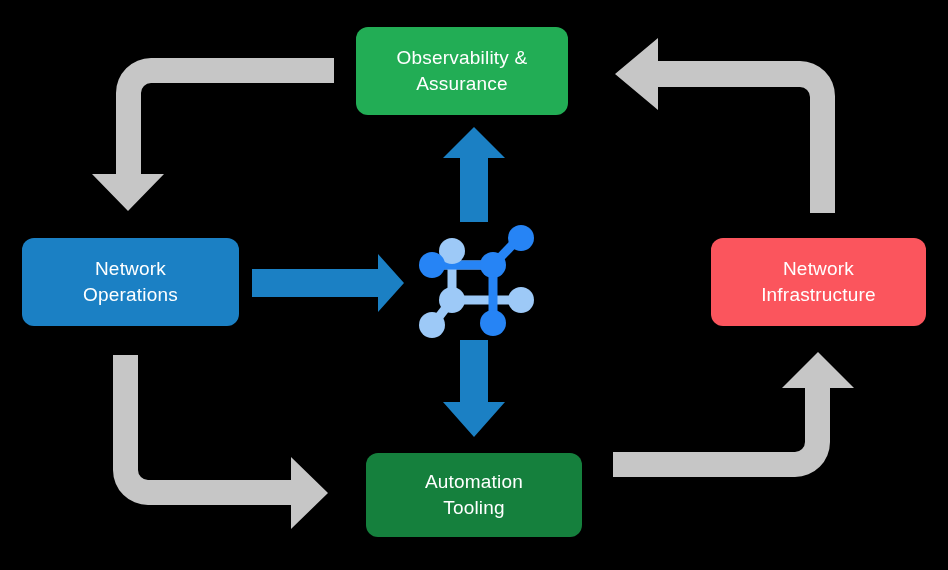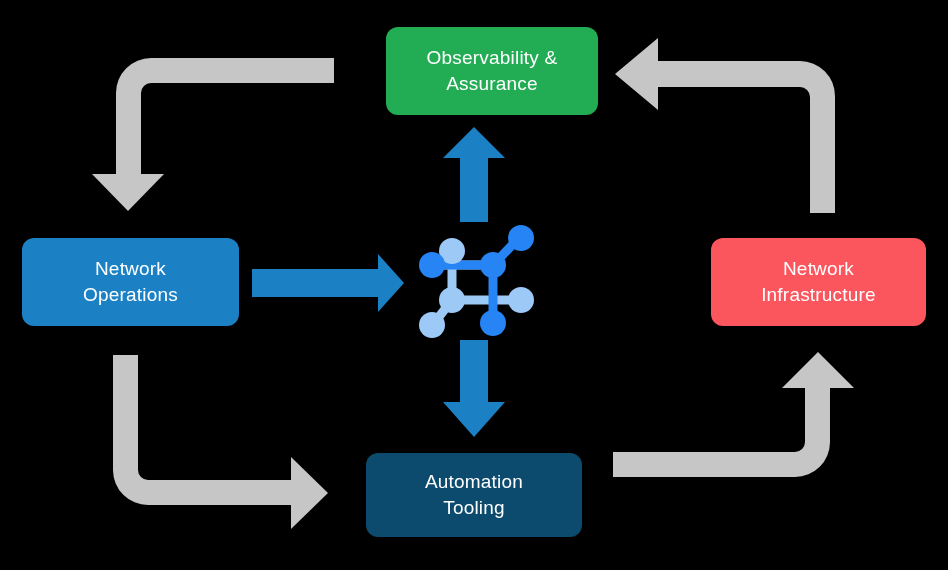--- a/index.html
+++ b/index.html
@@ -26,21 +26,21 @@
     font-size: 19px;
     line-height: 1.35;
     font-weight: 400;
     letter-spacing: 0.2px;
     box-sizing: border-box;
     padding: 6px 10px;
   }
   .node-box span { display: block; white-space: pre-line; }
 
   #box-observability {
-    left: 386px; top: 27px; width: 212px; height: 88px;
+    left: 356px; top: 27px; width: 212px; height: 88px;
   }
   #box-network-operations {
     left: 22px; top: 238px; width: 217px; height: 88px;
   }
   #box-network-infrastructure {
     left: 711px; top: 238px; width: 215px; height: 88px;
   }
   #box-automation {
     left: 366px; top: 453px; width: 216px; height: 84px;
   }
@@ -77,21 +77,21 @@
   <div class="node-box" id="box-network-operations" style="background: rgb(27, 128, 196); color: rgb(255, 255, 255);">
     <span>Network
 Operations</span>
   </div>
 
   <div class="node-box" id="box-network-infrastructure" style="background: rgb(251, 85, 93); color: rgb(255, 255, 255);">
     <span>Network
 Infrastructure</span>
   </div>
 
-  <div class="node-box" id="box-automation" style="background: #0c4a6e; color: rgb(255, 255, 255);">
+  <div class="node-box" id="box-automation" style="background: #15803d; color: rgb(255, 255, 255);">
     <span>Automation
 Tooling</span>
   </div>
 
   <svg class="layer" viewBox="0 0 948 570">
 
     <path fill="#1b80c4" d="M252,269 L378,269 L378,254 L404,283 L378,312 L378,297 L252,297 Z"></path>
 
     <path fill="#1b80c4" d="M460,222 L460,158 L443,158 L474,127 L505,158 L488,158 L488,222 Z"></path>
 

